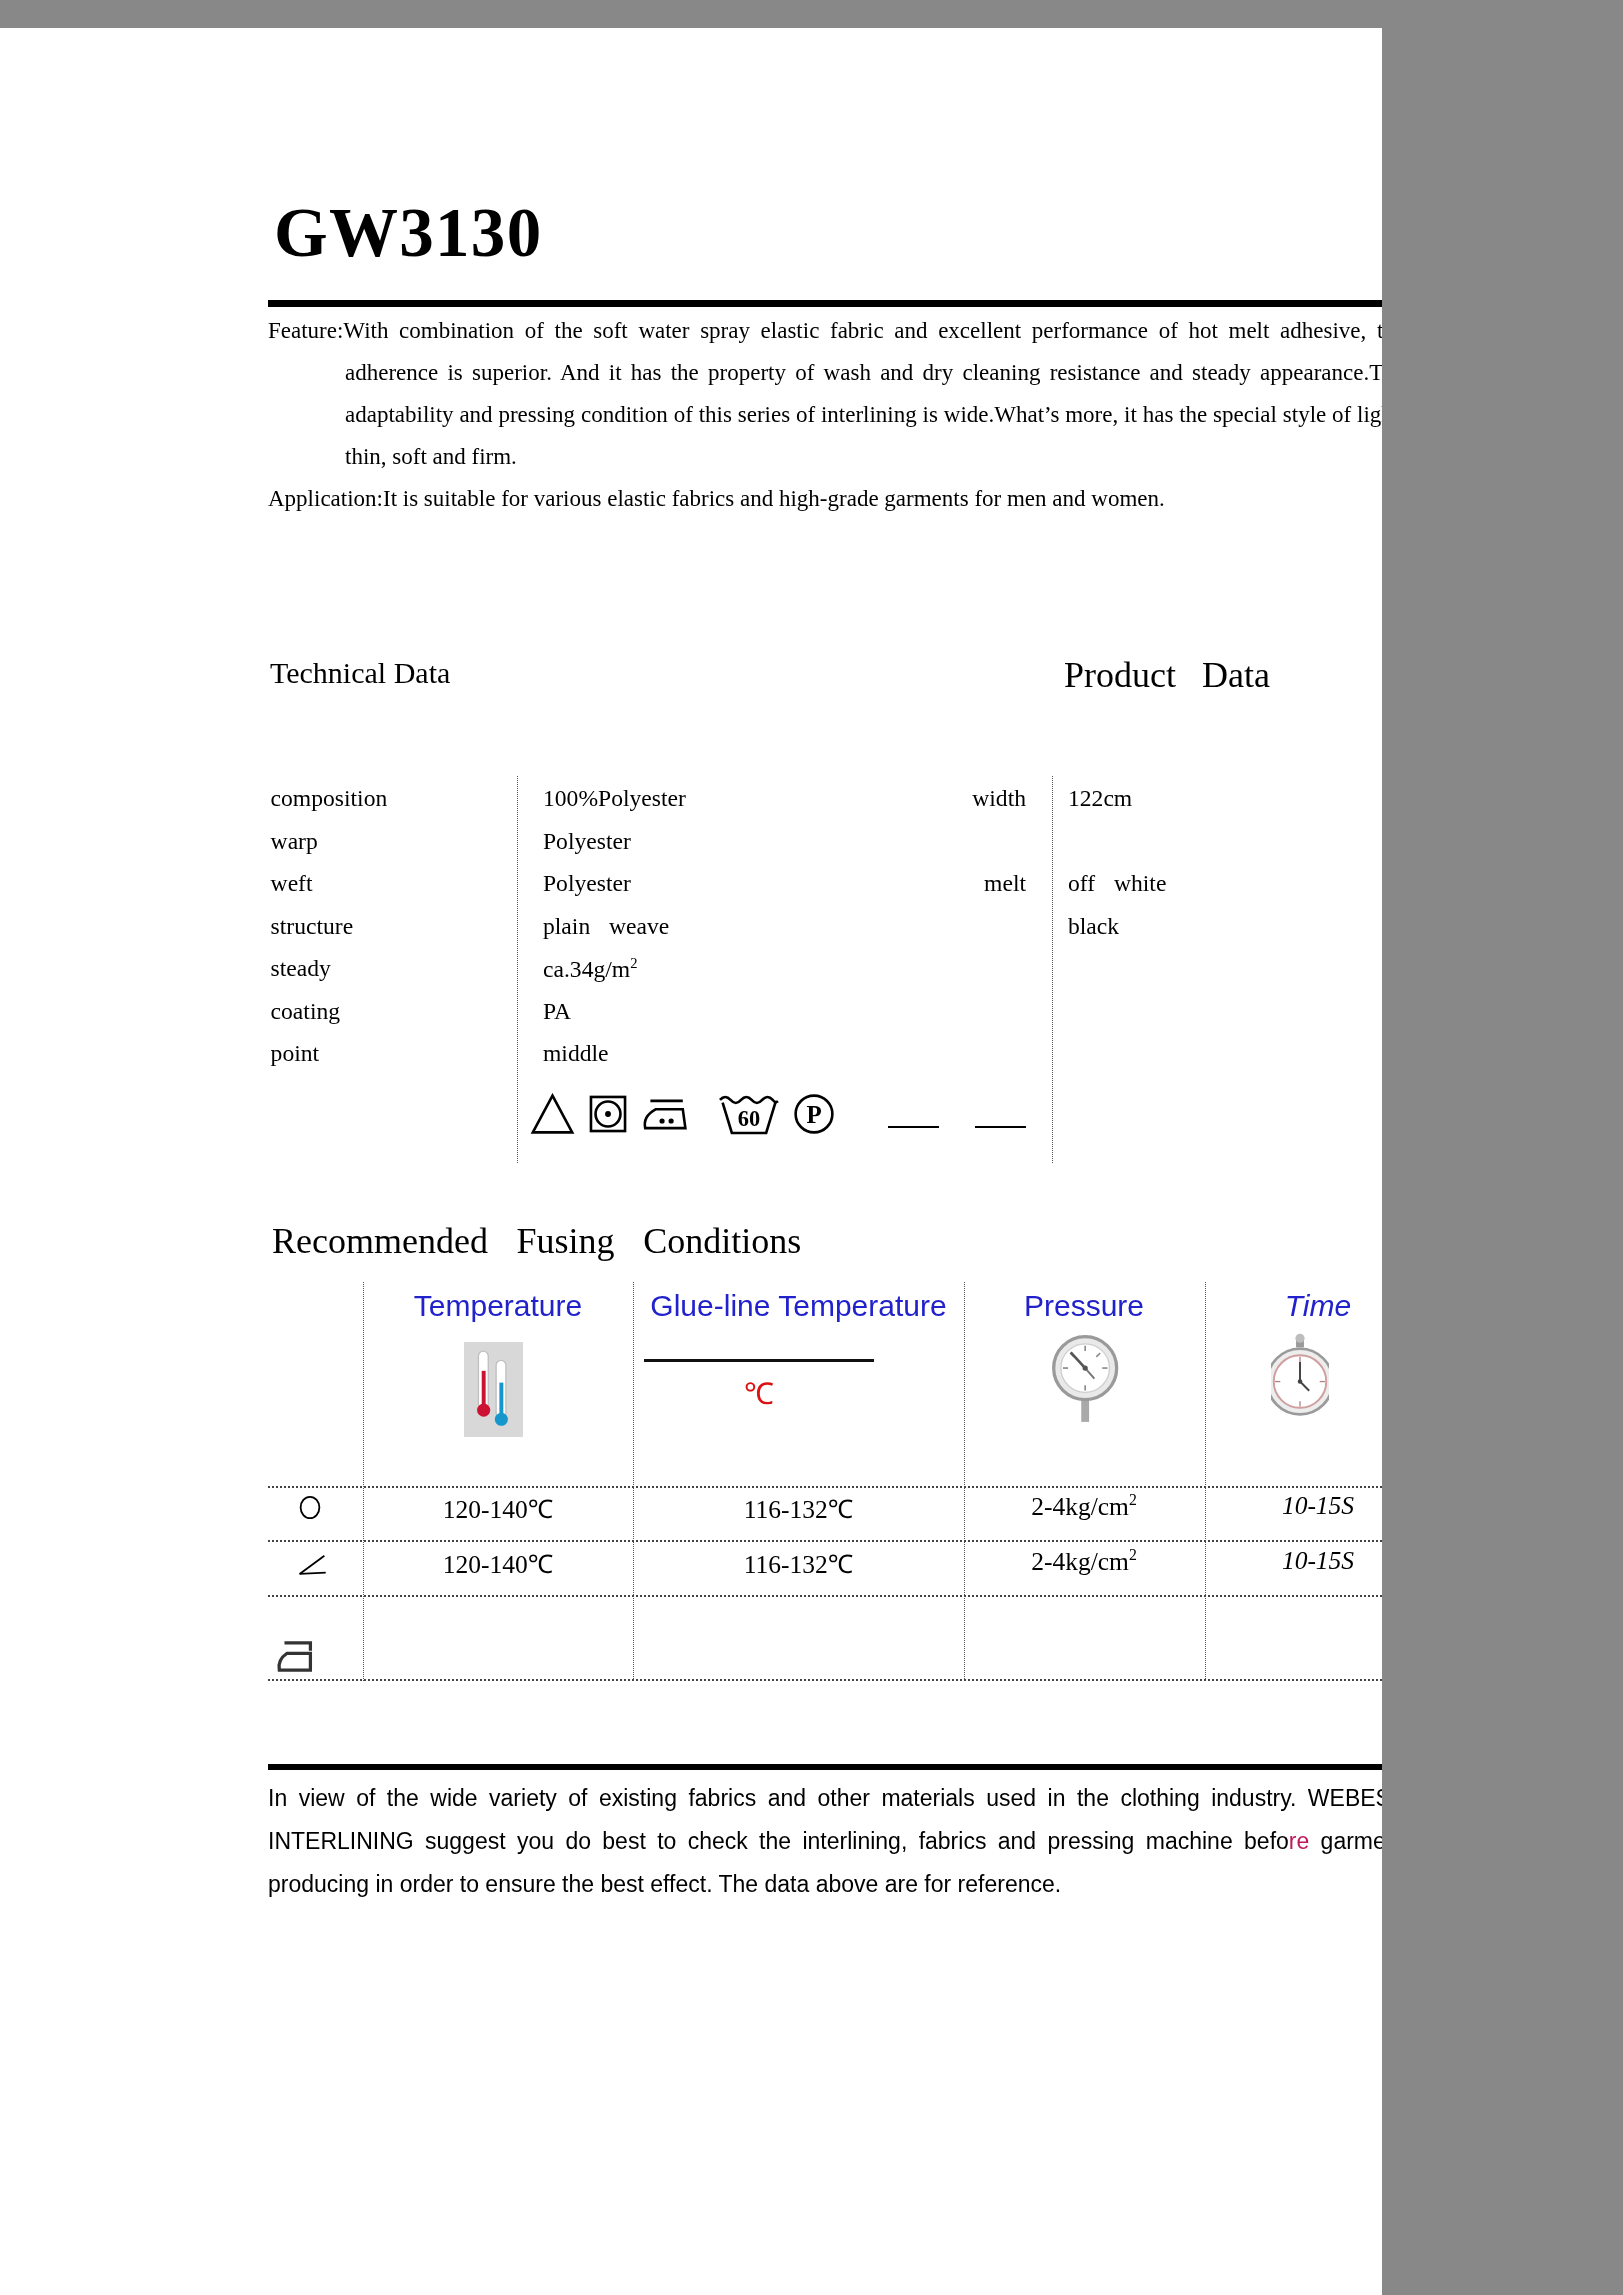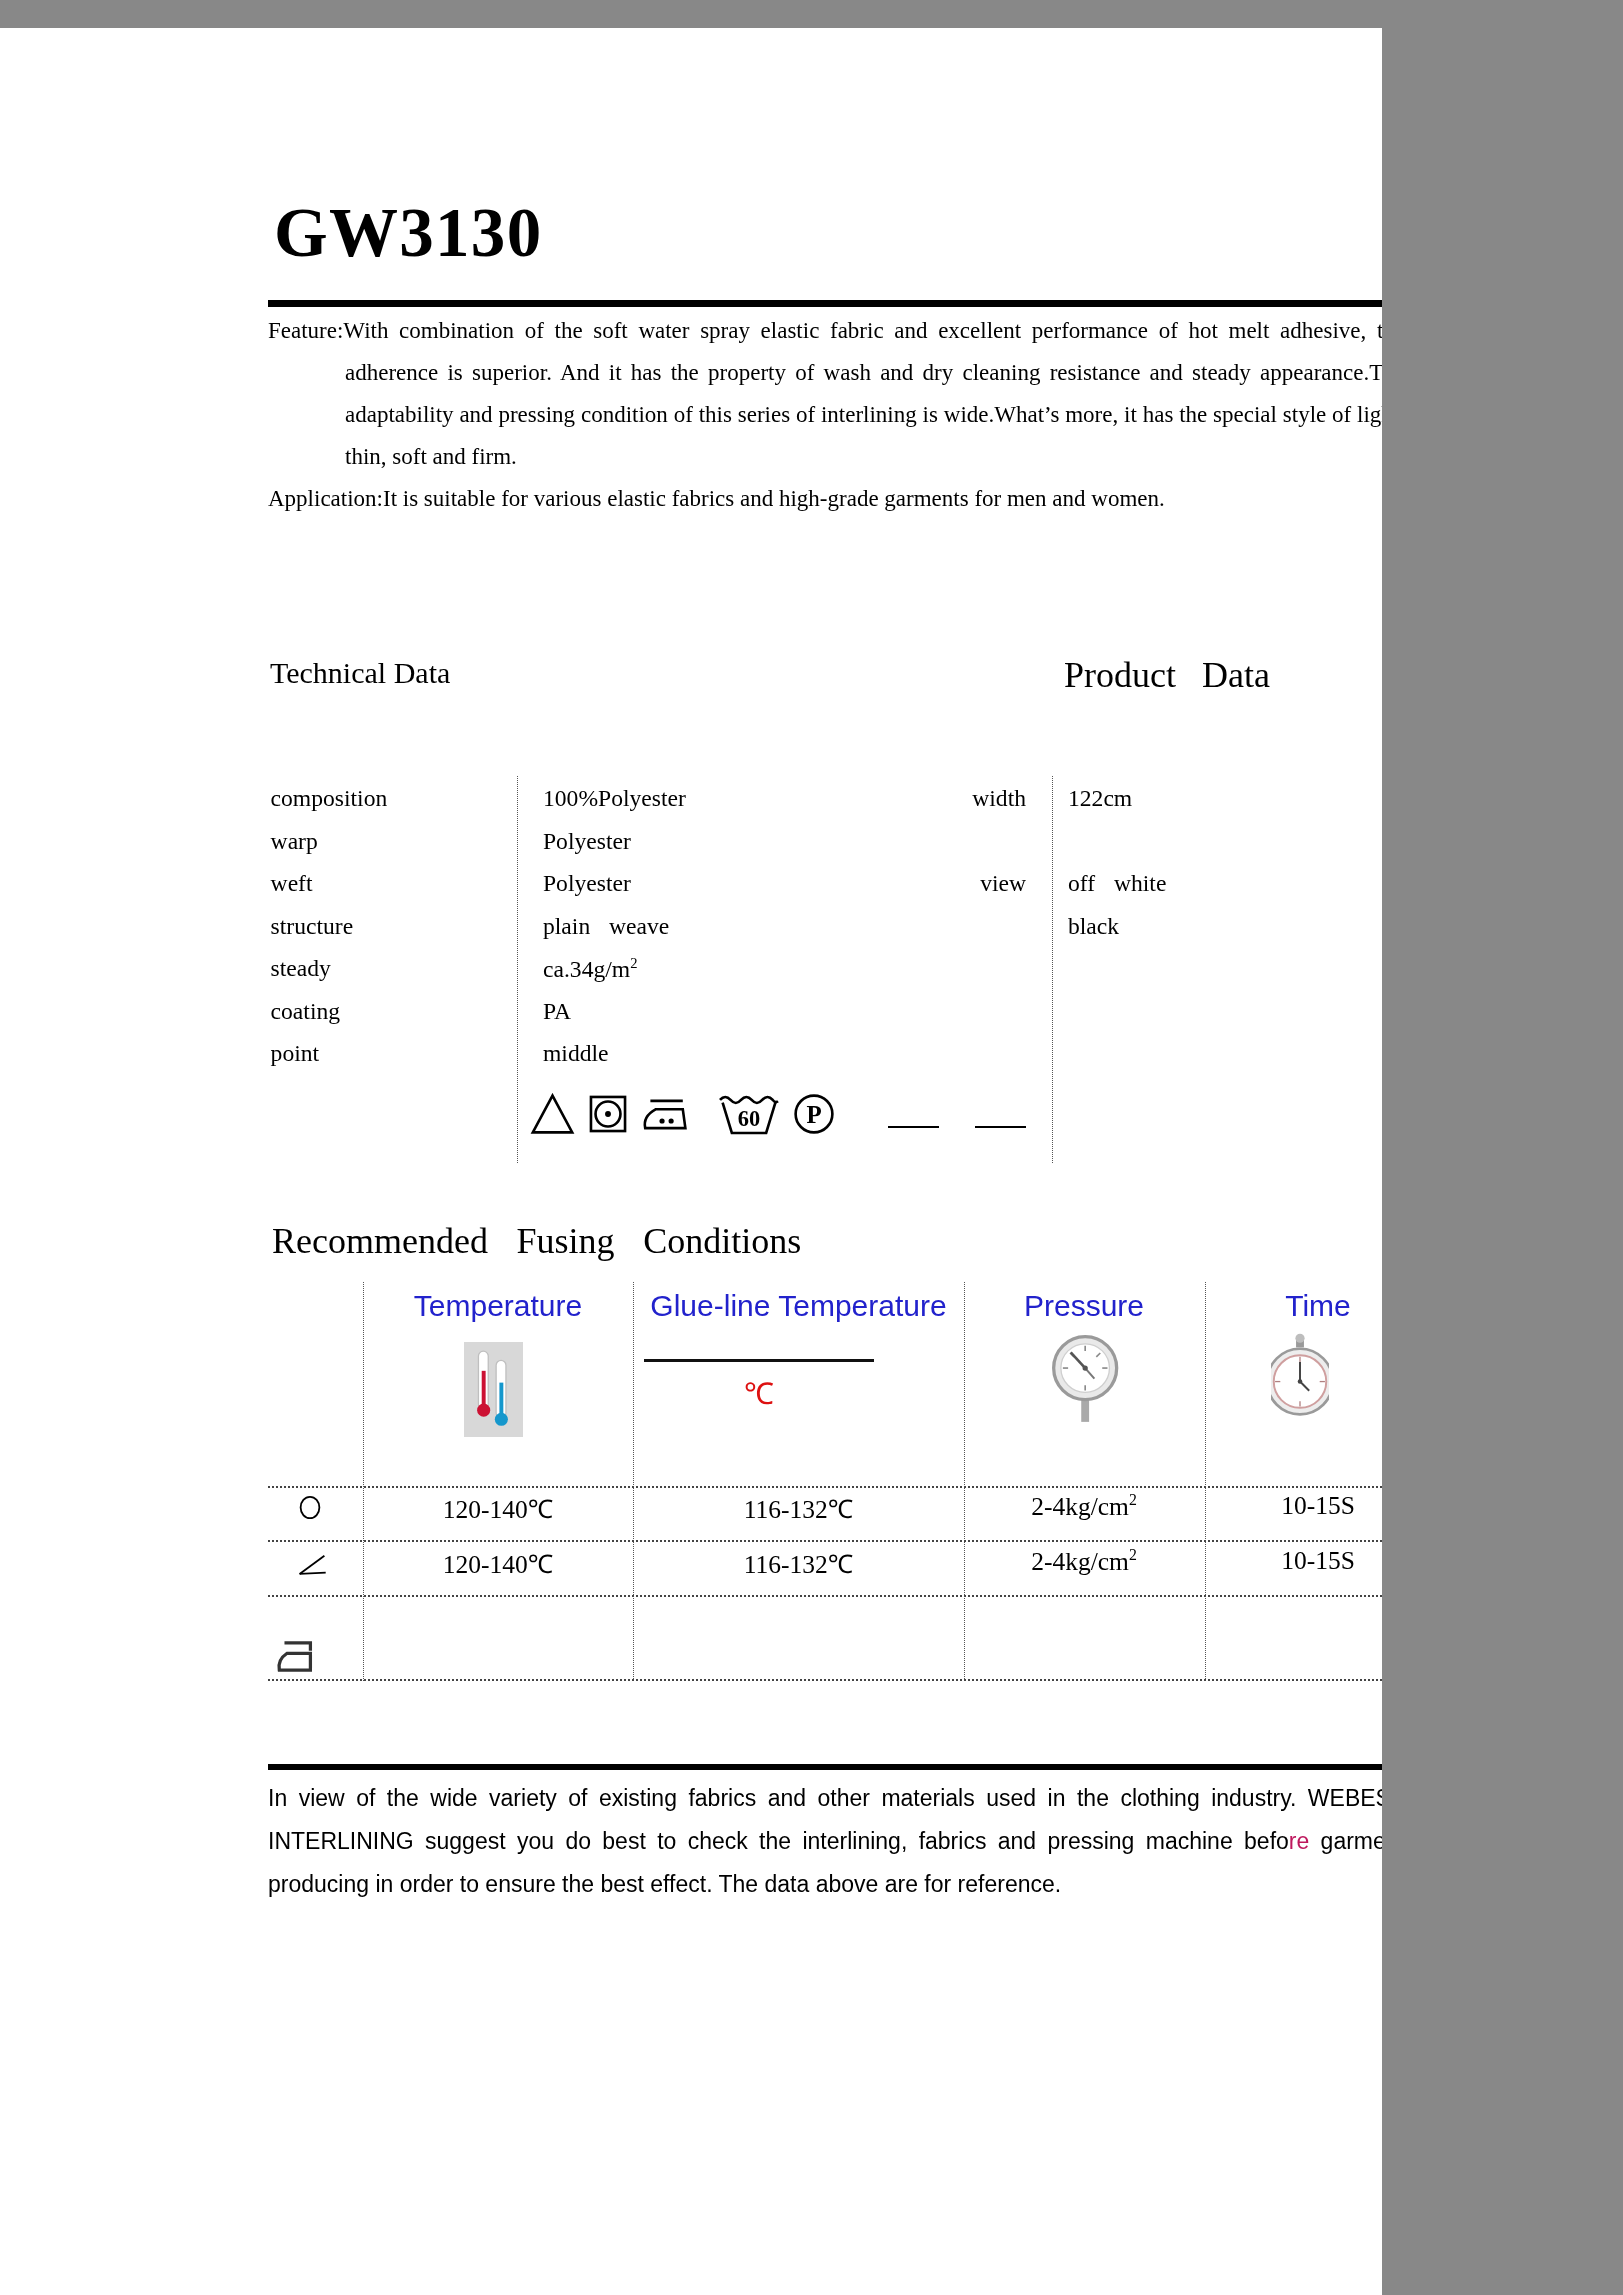--- a/index.html
+++ b/index.html
@@ -74,21 +74,21 @@
   .fusing-table{left:268px;top:1254px;width:1162px;height:400px;}
   .fus-v{top:0;height:399px;border-left:1.3px dotted #555;width:0;}
   .fv1{left:95px;} .fv2{left:365px;} .fv3{left:696px;} .fv4{left:937px;}
   .hline{left:0;width:1162px;height:0;border-top:2px dotted #444;}
   .fh1{top:204px;} .fh2{top:258px;} .fh3{top:313px;} .fh4{top:397px;}
   .fus-head{
     top:6.5px;font-family:"Liberation Sans",sans-serif;font-size:30px;
     color:#2222cc;text-align:center;white-space:nowrap;
   }
   .col1{left:95px;width:270px;} .col2{left:365px;width:331px;}
-  .col3{left:696px;width:240px;} .col4{left:937px;width:226px;}
+  .col3{left:696px;width:240px;} .col4{left:937px;width:226px;font-style:italic;}
   .glue-underline{left:376px;top:77px;width:230px;height:2.6px;background:#111;}
   .celsius{left:376px;top:90px;width:230px;text-align:center;font-size:30px;color:#dd1111;}
   .fc{font-size:25.5px;text-align:center;white-space:nowrap;}
   .fr1{top:209px;} .fr2{top:264px;}
 
   
   .footnote{left:268px;top:1664px;width:1162px;font-size:25px;white-space:nowrap;}
   .fn-gap{display:inline-block;width:34px;}
   .disclaimer{
     left:268px;top:1749px;width:1137px;
@@ -121,21 +121,21 @@
     <div class="abs t-label" style="top:9.2px">composition</div>
     <div class="abs t-value" style="top:9.2px">100%Polyester</div>
     <div class="abs t-sub" style="top:9.2px">width</div>
     <div class="abs t-rvalue" style="top:9.2px">122cm</div>
 
     <div class="abs t-label" style="top:52px">warp</div>
     <div class="abs t-value" style="top:52px">Polyester</div>
 
     <div class="abs t-label" style="top:94px">weft</div>
     <div class="abs t-value" style="top:94px">Polyester</div>
-    <div class="abs t-sub" style="top:94px">view</div>
+    <div class="abs t-sub" style="top:94px">melt</div>
     <div class="abs t-rvalue ws-wide" style="top:94px">off white</div>
 
     <div class="abs t-label" style="top:137px">structure</div>
     <div class="abs t-value ws-wide" style="top:137px">plain weave</div>
     <div class="abs t-rvalue" style="top:137px">black</div>
 
     <div class="abs t-label" style="top:179px">steady</div>
     <div class="abs t-value" style="top:179px"><span>ca.34g/m</span><sup>2</sup></div>
 
     <div class="abs t-label" style="top:222px">coating</div>

